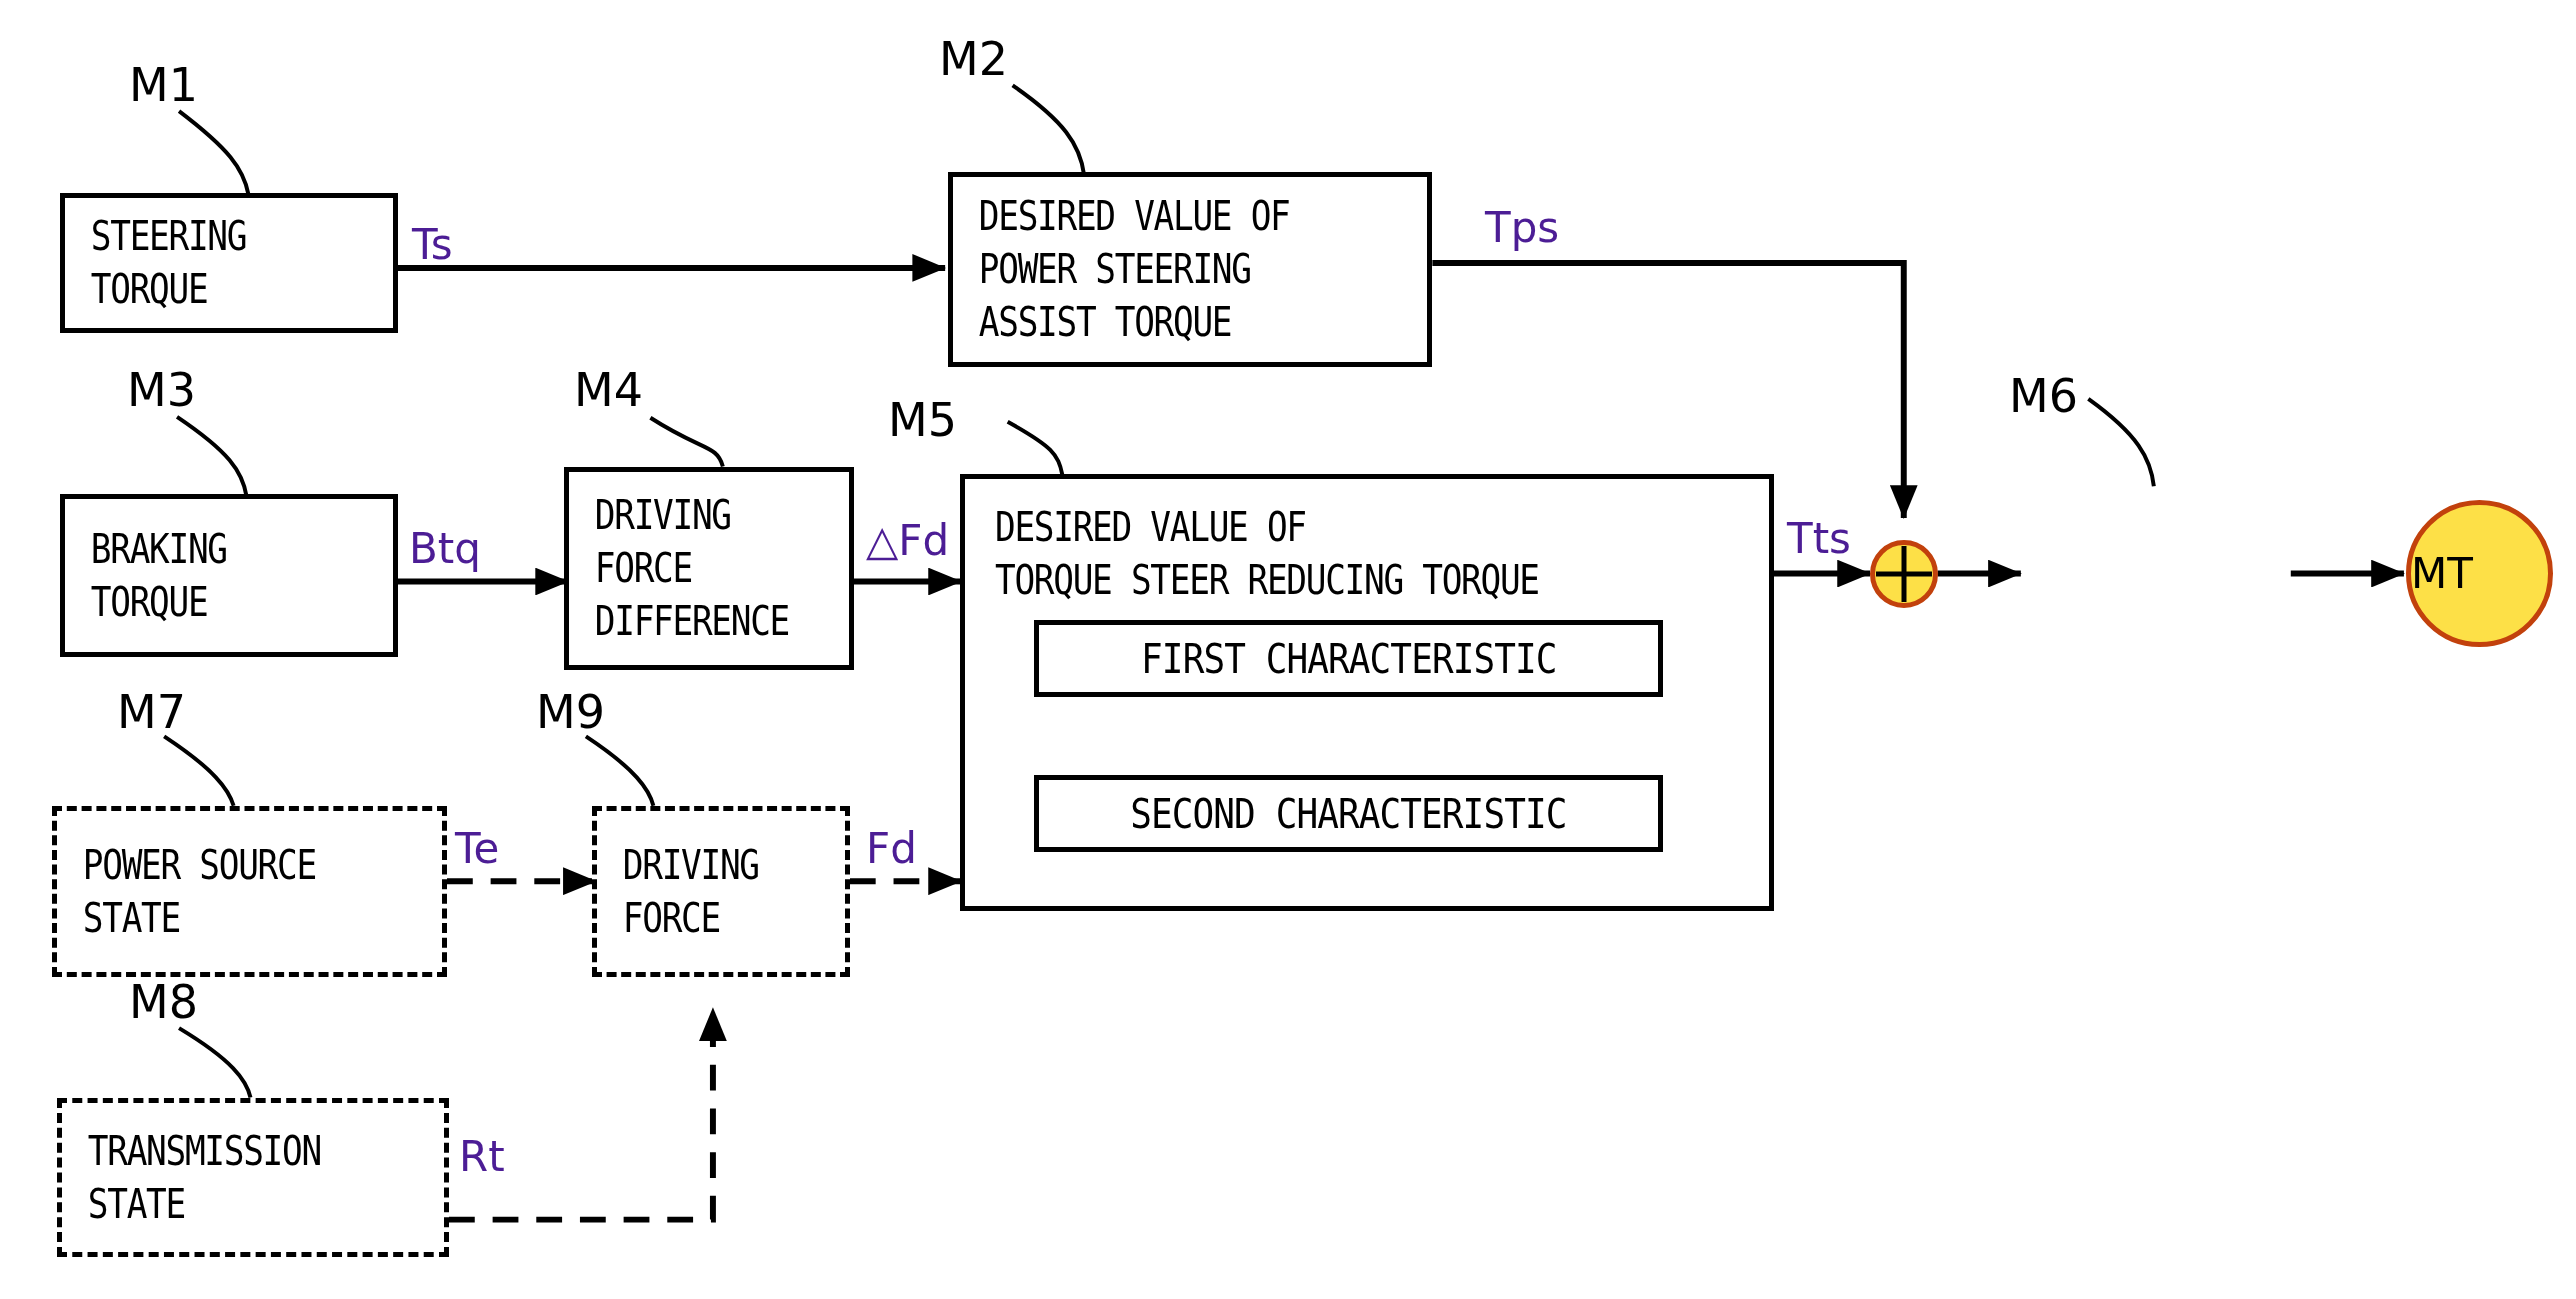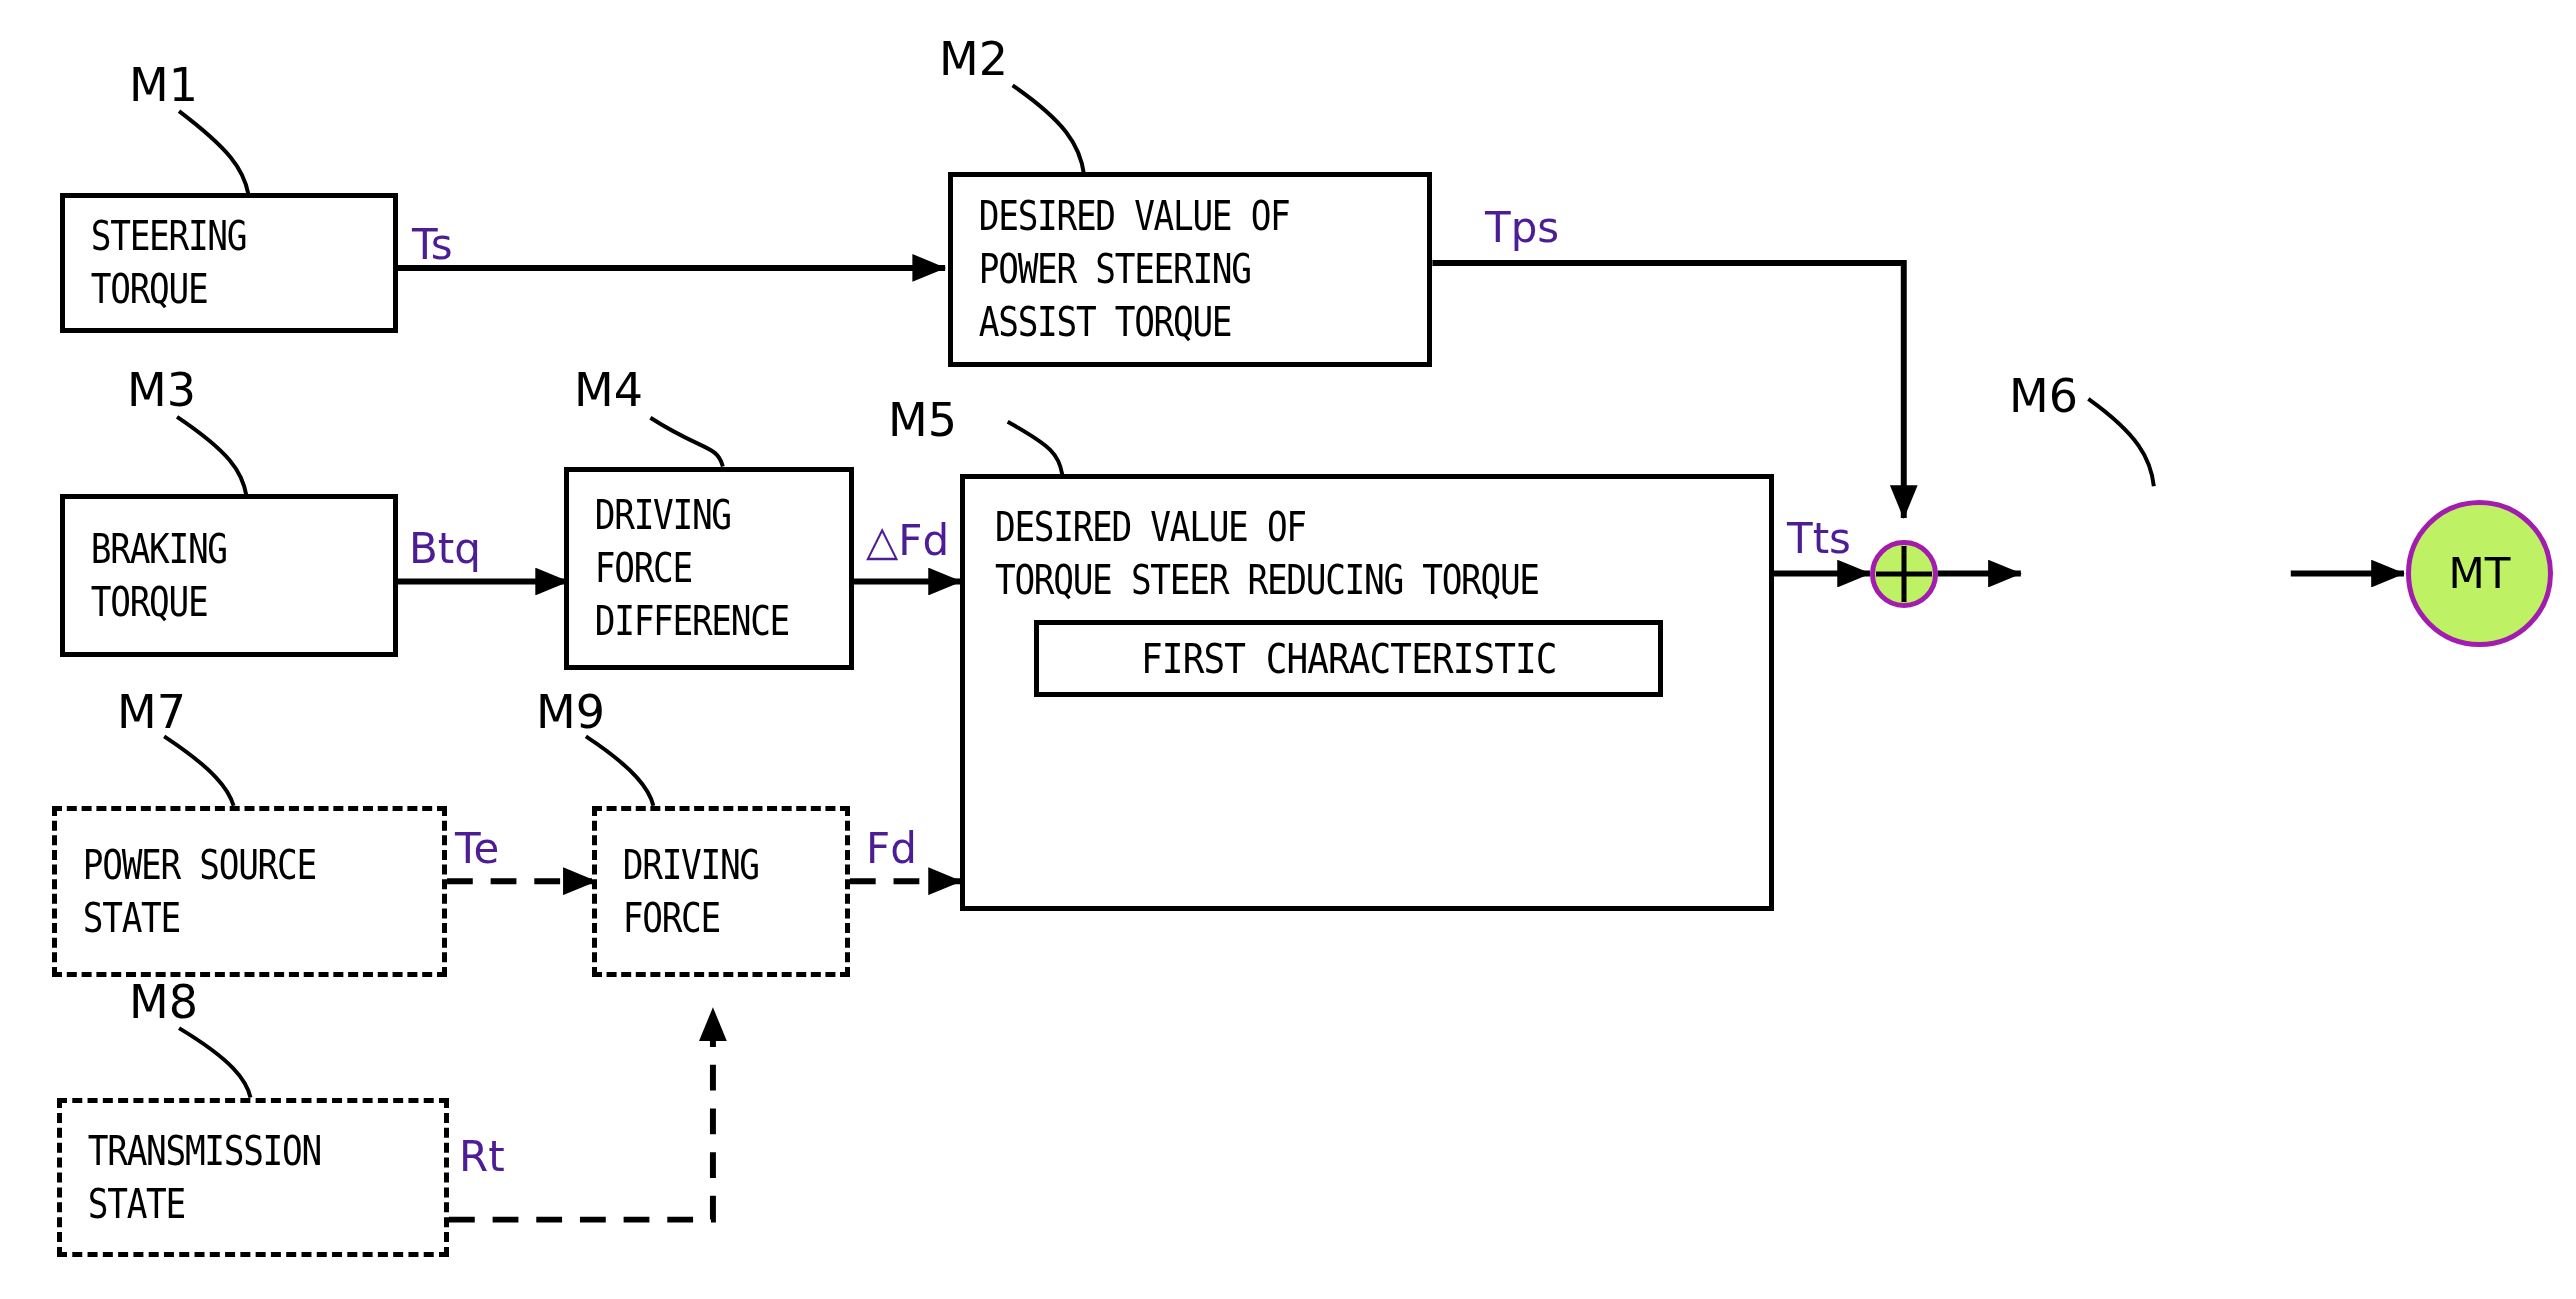--- a/index.html
+++ b/index.html
@@ -59,26 +59,25 @@
     font-size: 40px;
     letter-spacing: -1px;
     white-space: pre;
     transform: scaleX(0.9);
   }
 
   
   .circle {
     position: absolute;
     box-sizing: border-box;
-    border: 5px solid #a21caf;
+    border: 5px solid #c2410c;
     border-radius: 50%;
-    background: #bef264;
+    background: #fde047;
     display: flex;
     align-items: center;
-    justify-content: center;
     z-index: 3;
   }
   .circle .line {
     font-family: "DejaVu Sans", sans-serif;
     font-size: 42px;
   }
 
   
   .ref {
     position: absolute;
@@ -188,20 +187,23 @@
 
   <div class="block" style="left:960px; top:474px; width:814px; height:437px; justify-content:flex-start;">
     <span class="line" style="margin-left:30px; margin-top:22px;">DESIRED VALUE OF</span>
     <span class="line" style="margin-left:30px;">TORQUE STEER REDUCING TORQUE</span>
   </div>
 
   <div class="inner-box" style="left:1034px; top:620px; width:629px; height:77px;">
     <span class="line">FIRST CHARACTERISTIC</span>
   </div>
 
+  <div class="inner-box" style="left:1034px; top:775px; width:629px; height:77px;">
+    <span class="line">SECOND CHARACTERISTIC</span>
+  </div>
 
 
   <div class="block dashed pad-l" style="left:52px; top:806px; width:395px; height:171px;">
     <span class="line">POWER SOURCE</span>
     <span class="line">STATE</span>
   </div>
 
   <div class="block dashed pad-l" style="left:592px; top:806px; width:258px; height:171px;">
     <span class="line">DRIVING</span>
     <span class="line">FORCE</span>

